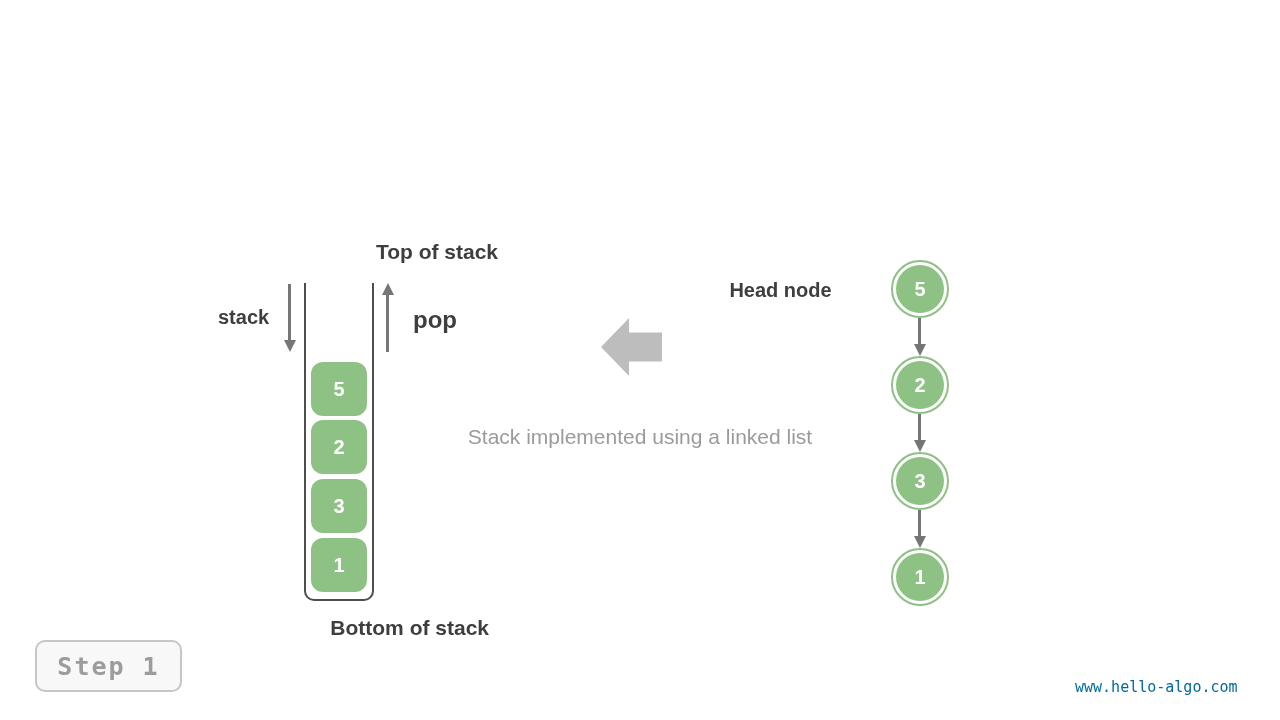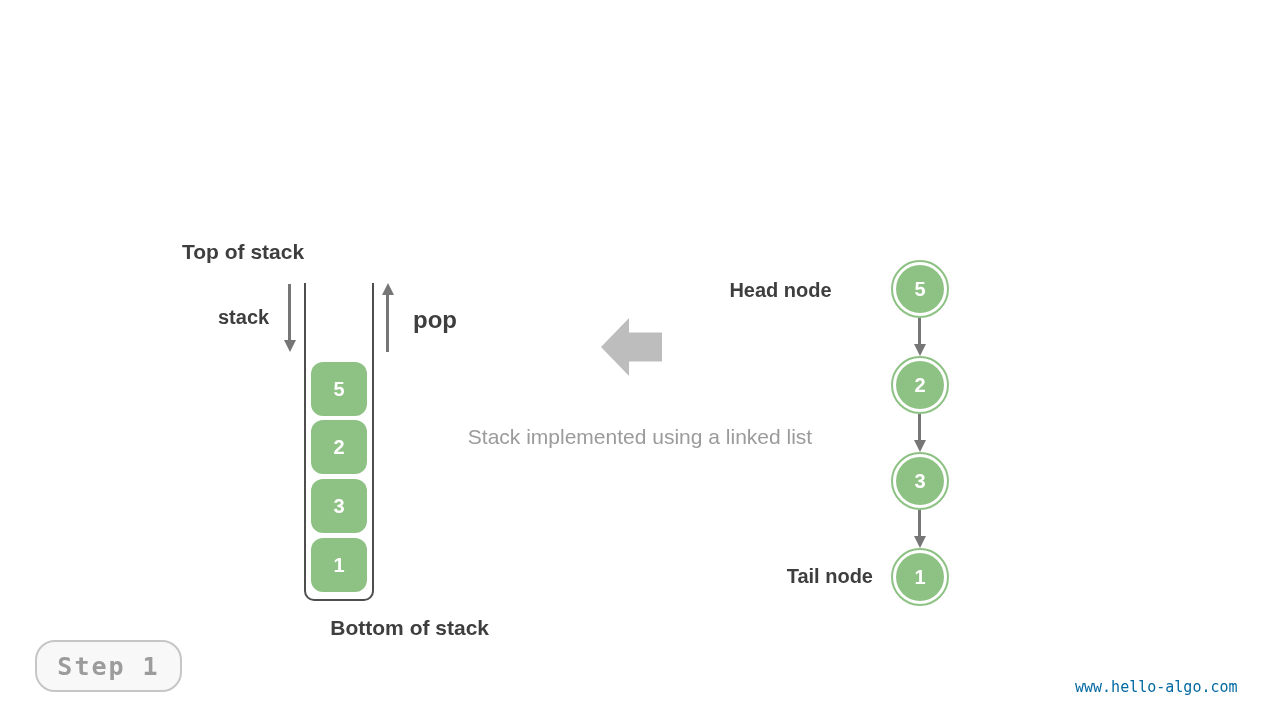--- a/index.html
+++ b/index.html
@@ -92,21 +92,21 @@
     font-weight: bold;
     font-size: 20px;
     display: flex; align-items: center; justify-content: center;
   }
 
   
   .step-badge {
     left: 35px; top: 640px;
     width: 147px; height: 52px;
     border: 2px solid #c6c6c6;
-    border-radius: 20px;
+    border-radius: 10px;
     background: #f8f8f8;
     display: flex; align-items: center; justify-content: center;
   }
   .step-badge span {
     font-family: "DejaVu Sans Mono", monospace;
     font-weight: bold;
     font-size: 25px;
     letter-spacing: 2px;
     color: #9c9c9c;
     white-space: nowrap;
@@ -119,21 +119,21 @@
     font-size: 15px;
     color: #0369a1;
     white-space: nowrap;
   }
 </style>
 </head>
 <body>
 
 <div id="stage" style="--green: #8ec284;">
 
-  <div class="abs bold-label" style="left:182px; top:240px; width:300px; text-align:left;">Top of stack</div>
+  <div class="abs bold-label" style="left:198px; top:240px; width:300px; text-align:right;">Top of stack</div>
 
   <div class="abs bold-label" style="left:218px; top:306px; font-size:20px;">stack</div>
   <div class="abs bold-label" style="left:413px; top:306px; font-size:24px;">pop</div>
 
   <div class="abs">
     <div class="abs vline" style="left:288px; top:284px; height:57px;"></div>
     <div class="abs head-down" style="left:284px; top:340px;"></div>
   </div>
 
   <div class="abs">
@@ -147,21 +147,20 @@
   <div class="abs stack-item" style="top:420px;">2</div>
   <div class="abs stack-item" style="top:479px;">3</div>
   <div class="abs stack-item" style="top:538px;">1</div>
 
   <div class="abs bold-label" style="left:189px; top:616px; width:300px; text-align:right;">Bottom of stack</div>
 
   <div class="abs big-arrow"></div>
   <div class="abs caption" style="left:390px; top:425px; width:500px;">Stack implemented using a linked list</div>
 
   <div class="abs bold-label" style="left:688px; top:279px; width:185px; text-align:center; font-size:20px;">Head node</div>
-  <div class="abs bold-label" style="left:688px; top:565px; width:185px; text-align:right; font-size:20px;">Tail node</div>
 
   <div class="abs ll-node" style="top:260px;">
     <div class="ll-node-inner">5</div>
   </div>
   <div class="abs ll-node" style="top:356px;">
     <div class="ll-node-inner">2</div>
   </div>
   <div class="abs ll-node" style="top:452px;">
     <div class="ll-node-inner">3</div>
   </div>

